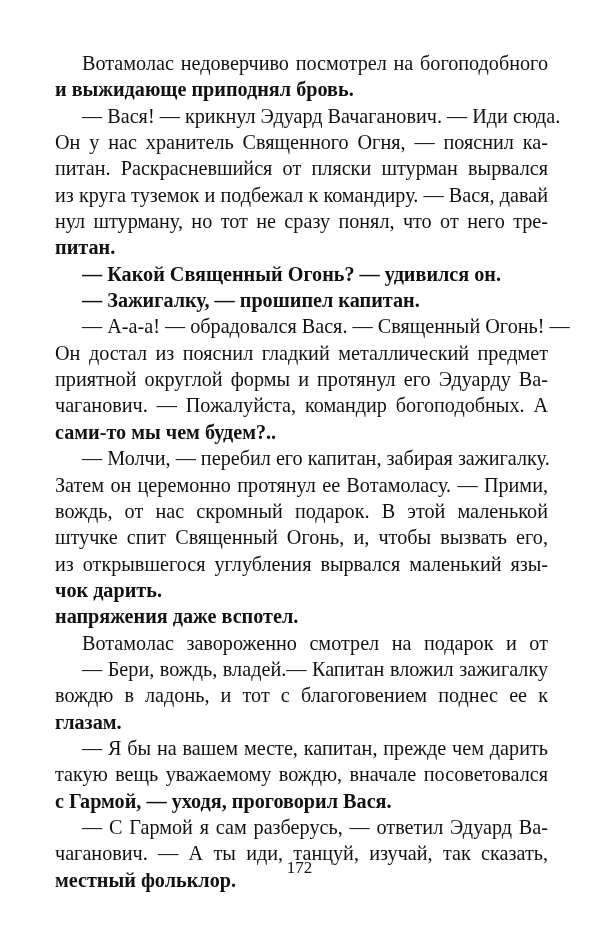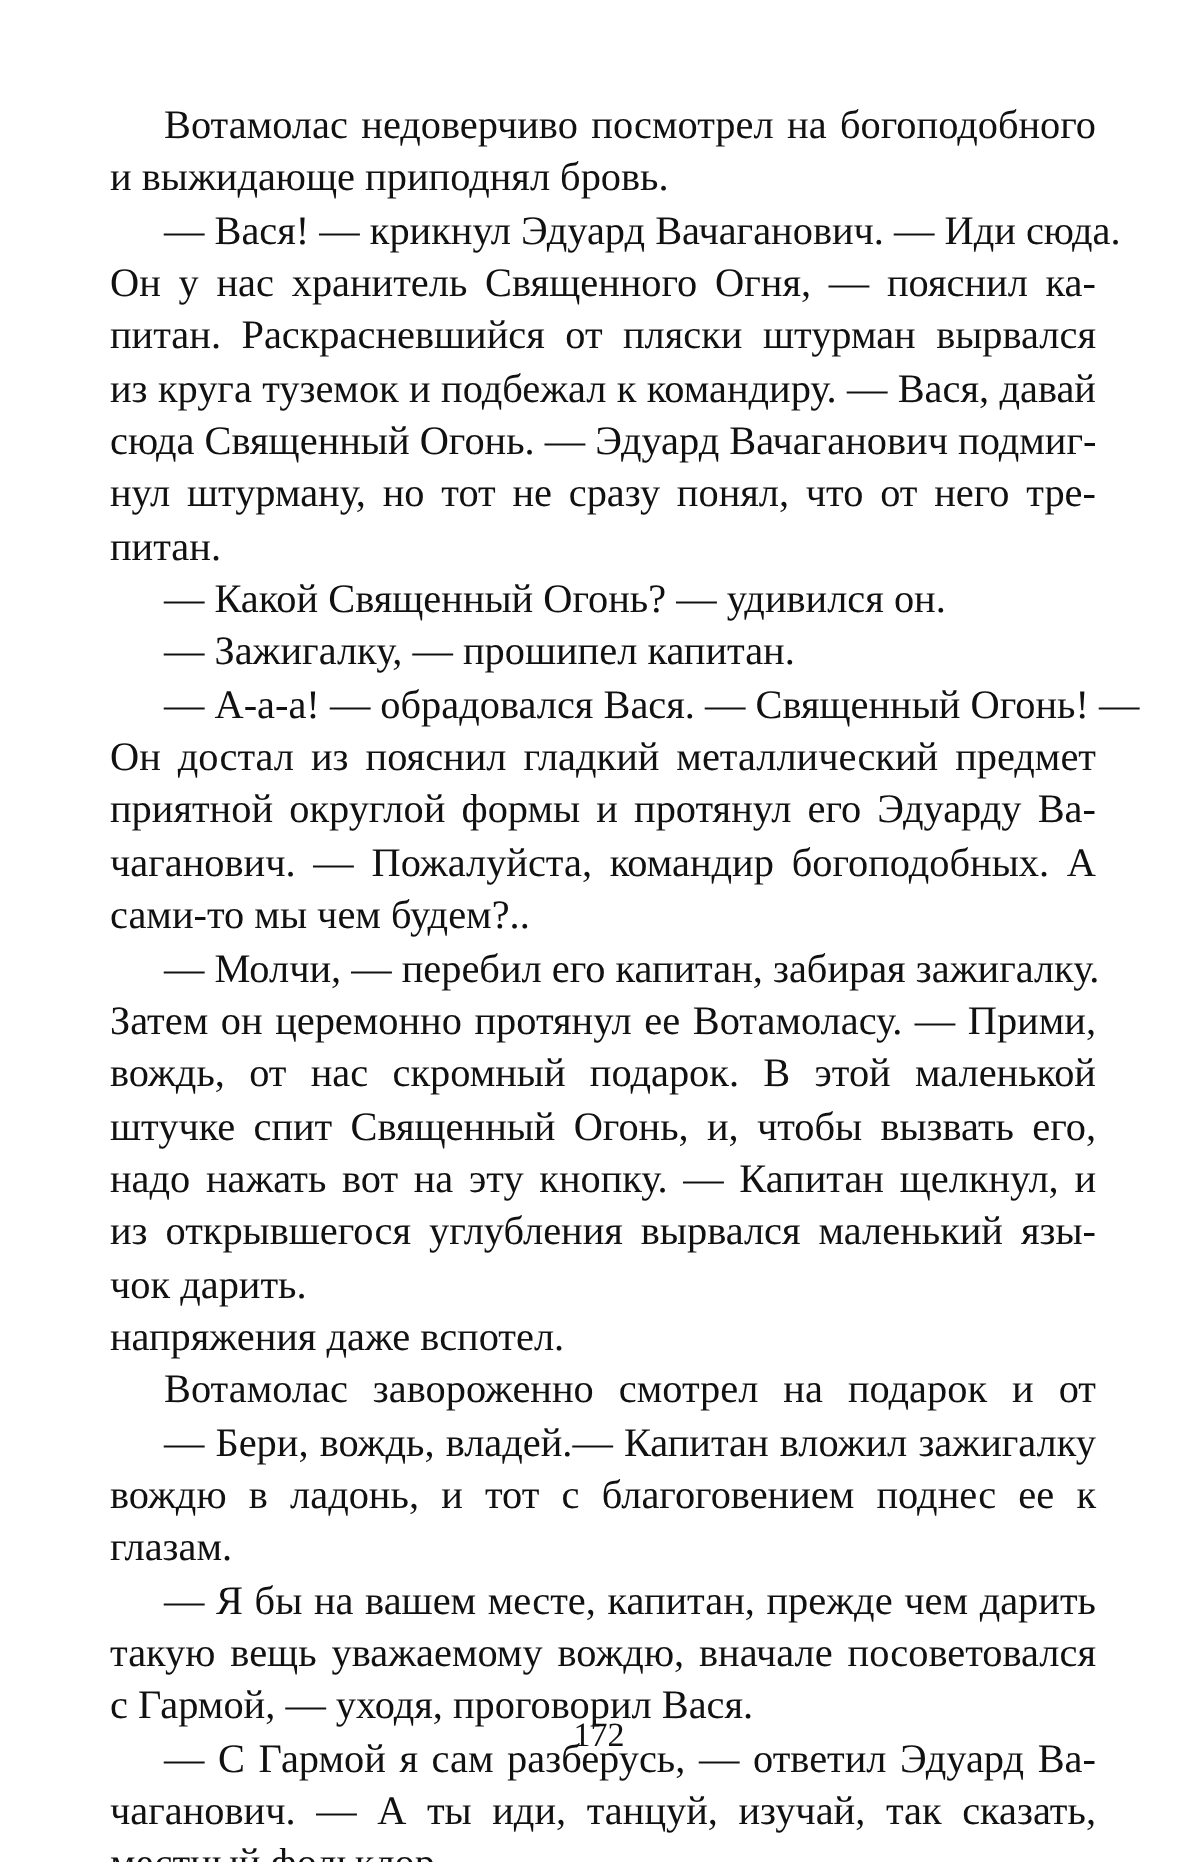--- a/index.html
+++ b/index.html
@@ -3,52 +3,50 @@
 <meta charset="utf-8">
 <style>
   html, body { margin: 0; padding: 0; background: #ffffff; }
   body { width: 600px; height: 931px; position: relative; overflow: hidden; }
   .page {
     position: absolute; left: 55px; top: 50px; width: 493px;
     font-family: "Liberation Serif", serif; font-size: 20.2px; line-height: 26.35px;
     color: #111111;
   }
   .line { display: block; white-space: nowrap; text-align: justify; text-align-last: justify; height: 26.35px; overflow: visible; }
-  .line.last { text-align-last: left; }
+  .line.last { text-align-last: left; font-weight: bold; }
   .line.indent { padding-left: 27px; }
   .page-number {
     position: absolute; left: 0; width: 599px; top: 858px; text-align: center;
     font-family: "Liberation Serif", serif; font-size: 17px; color: #111111;
   }
 </style>
 </head>
 <body>
 
 <div class="page" id="page-text">
     <span class="line indent">Вотамолас недоверчиво посмотрел на богоподобного</span>
     <span class="line last">и выжидающе приподнял бровь.</span>
     <span class="line indent">— Вася! — крикнул Эдуард Вачаганович. — Иди сюда.</span>
     <span class="line">Он у нас хранитель Священного Огня, — пояснил ка-</span>
     <span class="line">питан. Раскрасневшийся от пляски штурман вырвался</span>
     <span class="line">из круга туземок и подбежал к командиру. — Вася, давай</span>
-    <span class="line">сюда Священный Огонь. — Эдуард Вачаганович подмиг-</span>
     <span class="line">нул штурману, но тот не сразу понял, что от него тре-</span>
     <span class="line last">питан.</span>
     <span class="line indent last">— Какой Священный Огонь? — удивился он.</span>
     <span class="line indent last">— Зажигалку, — прошипел капитан.</span>
     <span class="line indent">— А-а-а! — обрадовался Вася. — Священный Огонь! —</span>
     <span class="line">Он достал из пояснил гладкий металлический предмет</span>
     <span class="line">приятной округлой формы и протянул его Эдуарду Ва-</span>
     <span class="line">чаганович. — Пожалуйста, командир богоподобных. А</span>
     <span class="line last">сами-то мы чем будем?..</span>
     <span class="line indent">— Молчи, — перебил его капитан, забирая зажигалку.</span>
     <span class="line">Затем он церемонно протянул ее Вотамоласу. — Прими,</span>
     <span class="line">вождь, от нас скромный подарок. В этой маленькой</span>
     <span class="line">штучке спит Священный Огонь, и, чтобы вызвать его,</span>
-    <span class="line">надо нажать вот на эту кнопку. — Капитан щелкнул, и</span>
     <span class="line">из открывшегося углубления вырвался маленький язы-</span>
     <span class="line last">чок дарить.</span>
     <span class="line last">напряжения даже вспотел.</span>
     <span class="line indent">Вотамолас завороженно смотрел на подарок и от</span>
     <span class="line indent">— Бери, вождь, владей.— Капитан вложил зажигалку</span>
     <span class="line">вождю в ладонь, и тот с благоговением поднес ее к</span>
     <span class="line last">глазам.</span>
     <span class="line indent">— Я бы на вашем месте, капитан, прежде чем дарить</span>
     <span class="line">такую вещь уважаемому вождю, вначале посоветовался</span>
     <span class="line last">с Гармой, — уходя, проговорил Вася.</span>

